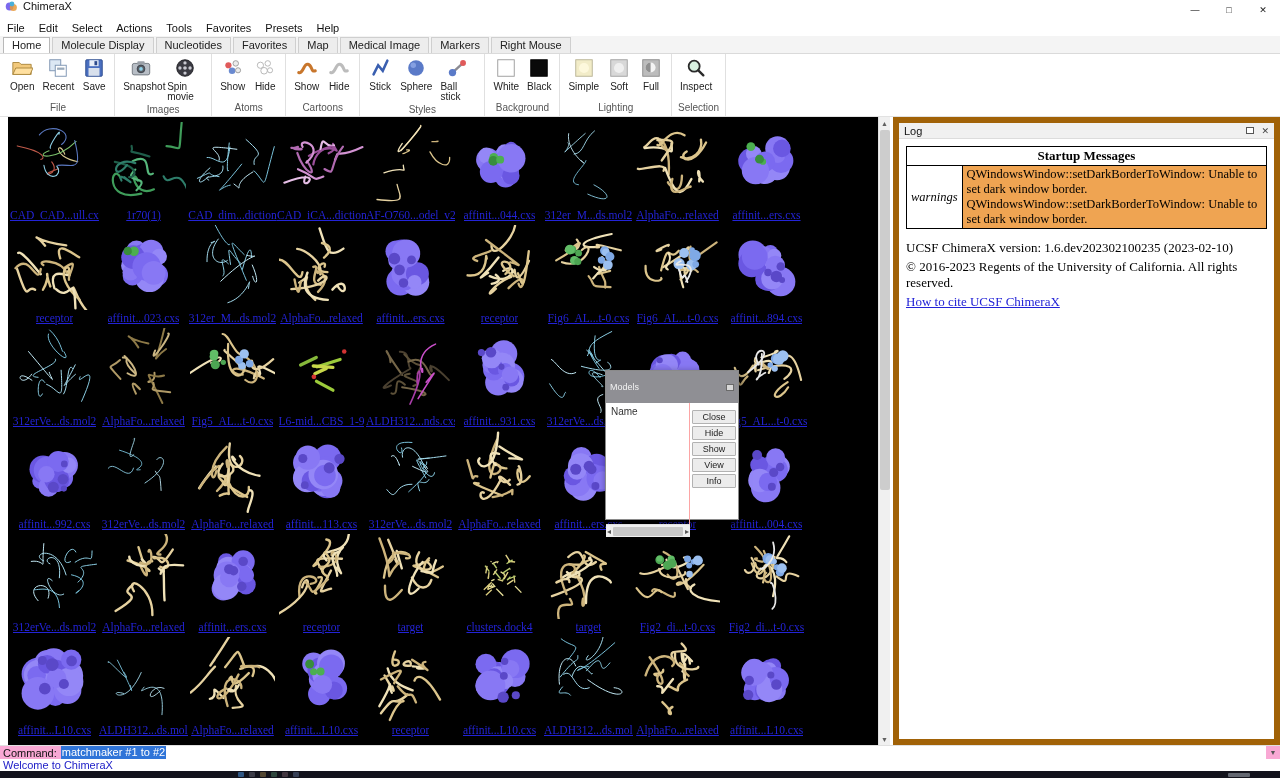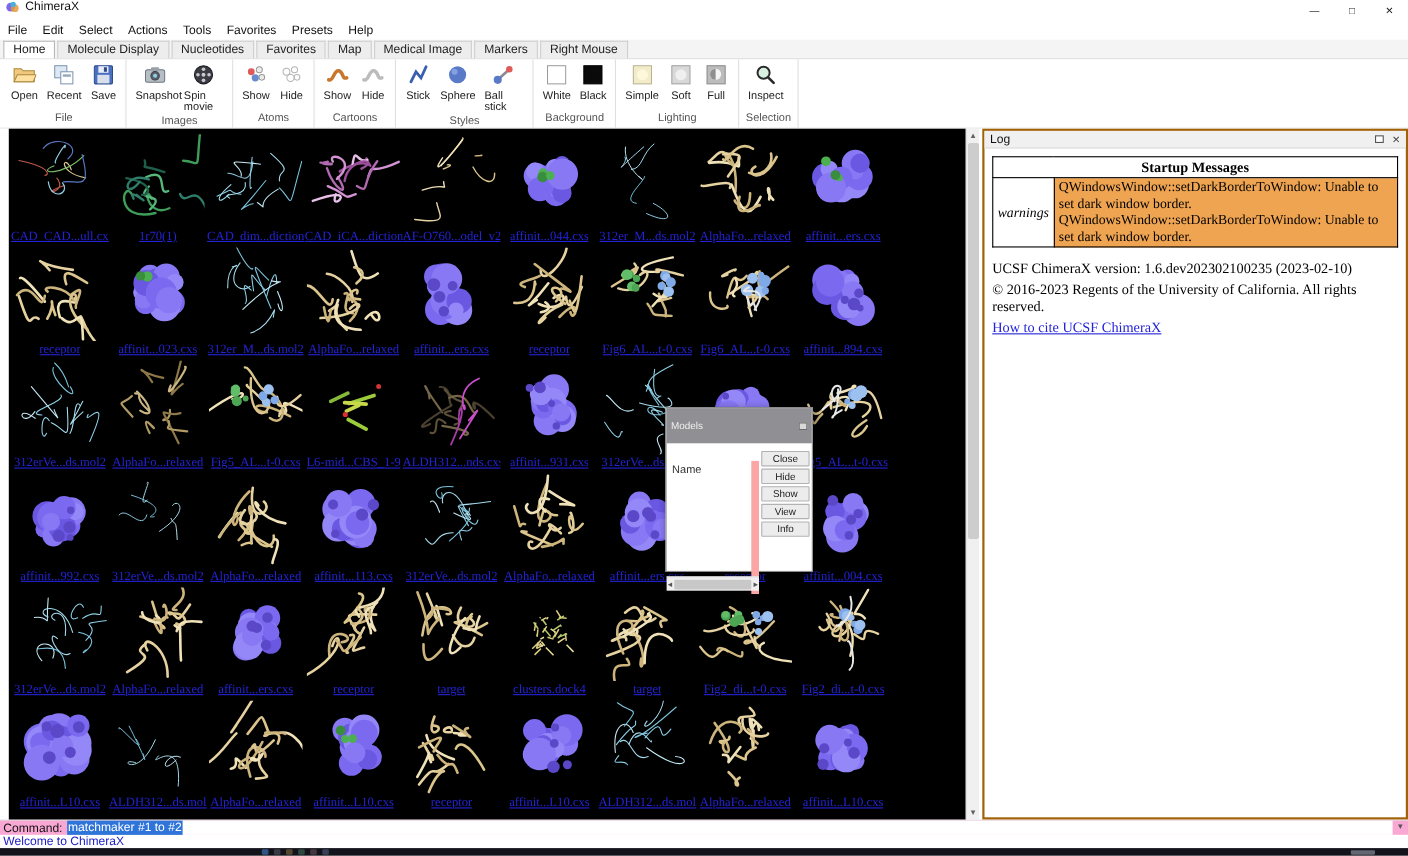--- a/index.html
+++ b/index.html
@@ -38,29 +38,29 @@
 .vscroll{position:absolute;left:878px;top:0;width:12px;height:628px;background:#f0f0f0;border-left:1px solid #e0e0e0}
 .varrow{height:12px;display:flex;align-items:center;justify-content:center;font-size:7px;color:#606060}
 .vthumb{position:absolute;left:1px;top:13px;width:10px;height:360px;background:#cdcdcd;border-radius:2px}
 .varrow.down{position:absolute;bottom:0;width:100%}
 
 
 .models{position:absolute;left:605px;top:253px;width:134px;height:150px;background:#fff;border:1px solid #8a8a8a;box-shadow:2px 3px 8px rgba(0,0,0,.55);z-index:5}
 .models-titlebar{height:24px;background:#8f8f94;color:#f2f2f2;font-size:9px;display:flex;align-items:center;padding:16px 4px}
 .models-dock{margin-left:auto;width:8px;height:7px;background:#d8d8d8;border:1px solid #6a6a6a}
 .models-body{position:relative;height:134px}
-.models-list{position:absolute;left:0;top:16px;width:84px;height:121px;border-right:7px solid #fca5a5}
+.models-list{position:absolute;left:0;top:0;width:84px;height:121px;border-right:1px solid #fca5a5}
 .models-name{position:absolute;left:5px;top:3px;font-size:10px;color:#333}
 .models-btns{position:absolute;right:2px;top:7px;display:flex;flex-direction:column;gap:2px}
 .mbtn{width:44px;height:14px;font-size:9px;background:#ececec;border:1px solid #b2b2b2;text-align:center;line-height:12px;color:#222;border-radius:1px}
 .models-hscroll{position:absolute;left:0;bottom:0;width:84px;height:13px;background:#f0f0f0;border-top:1px solid #e0e0e0;display:flex;align-items:center;justify-content:space-between;padding:0 1px;font-size:8px;color:#555}
 .hthumb{flex:1;height:9px;background:#c8c8c8;margin:0 2px;border-radius:1px}
 
 
-.logpanel{position:absolute;left:893px;top:0;width:387px;height:628px;background:#fff;border:2px solid #a16207}
+.logpanel{position:absolute;left:893px;top:0;width:387px;height:628px;background:#fff;border:6px solid #a16207}
 .log-titlebar{height:16px;background:#f0f0f0;display:flex;align-items:center;padding:0 5px;border-bottom:1px solid #dcdcdc;font-size:11px}
 .log-controls{margin-left:auto;display:flex;align-items:center;gap:7px;color:#444}
 .log-float{width:8px;height:7px;border:1px solid #555;background:#fff}
 .log-close{font-size:9px}
 .log-content{padding:7px 7px;font-family:"Liberation Serif",serif;font-size:13px;color:#000}
 .log-table{border-collapse:collapse;width:100%}
 .log-table th{border:1px solid #000;font-weight:bold;text-align:center;padding:1px 4px;font-size:13px}
 .log-table td{border:1px solid #000;padding:1px 4px;font-size:12.5px;vertical-align:middle}
 td.warn-label{font-style:italic;width:48px;text-align:center}
 .warn-line{line-height:15px}

